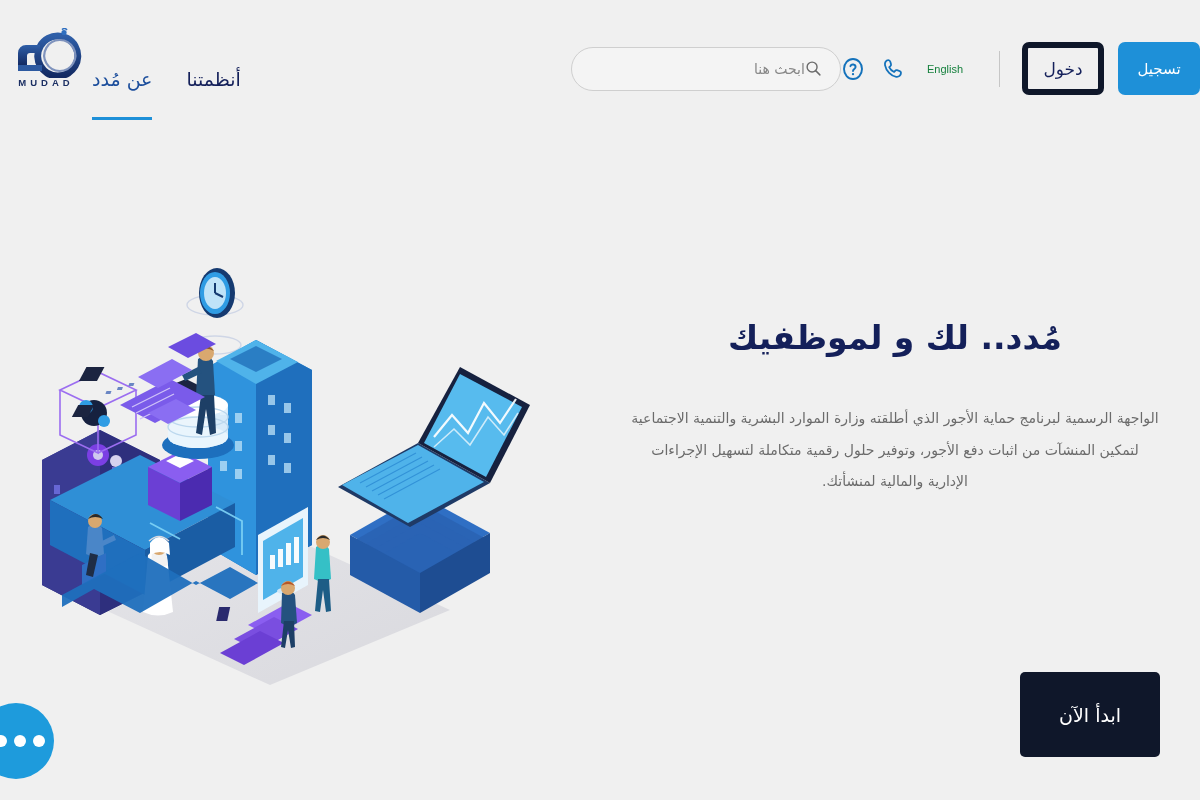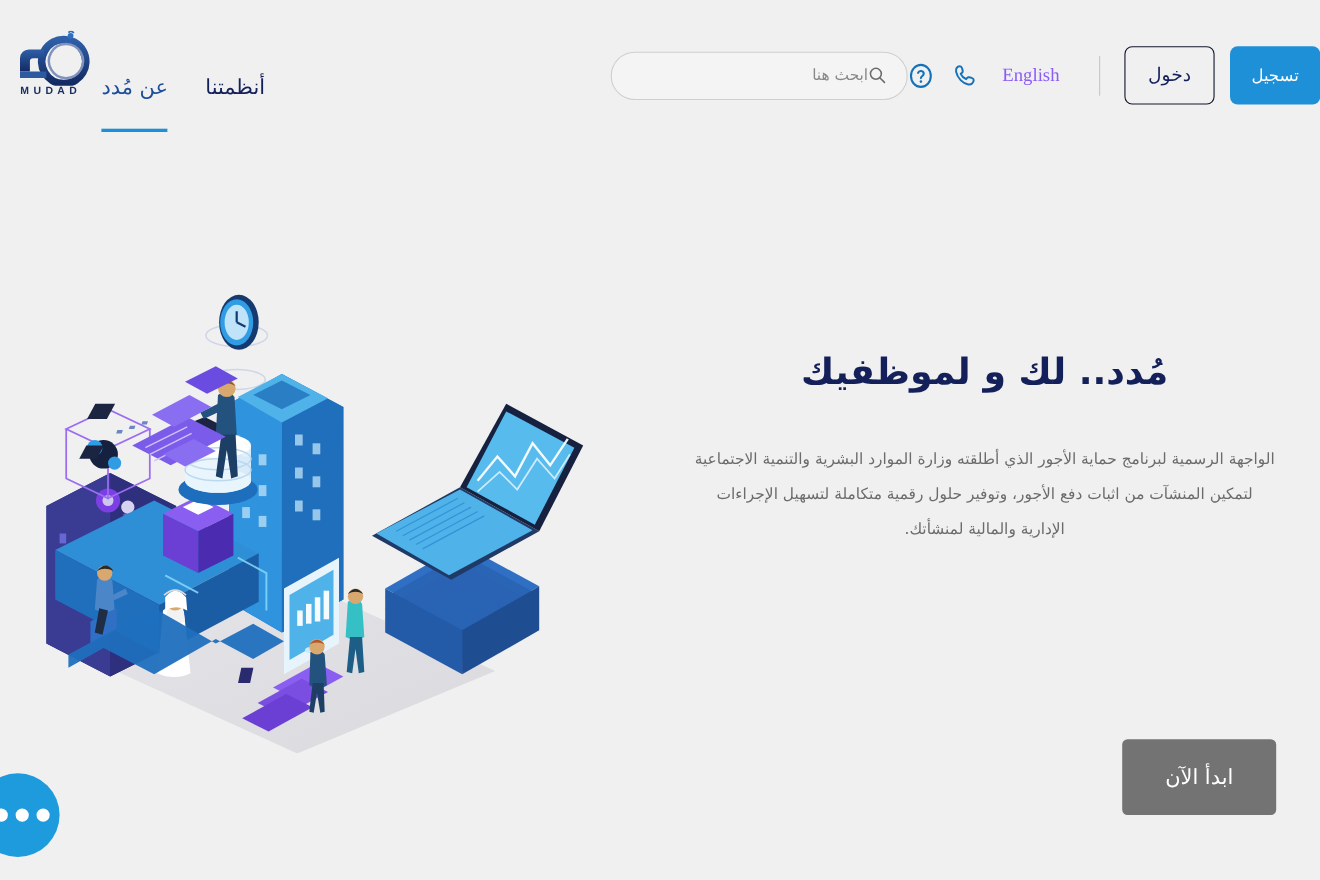--- a/index.html
+++ b/index.html
@@ -68,34 +68,34 @@
     font-size: 14px; color: #555; text-align: right;
     font-family: "DejaVu Sans", sans-serif;
   }
   .search-input::placeholder { color: #888; }
   .icon-group {
     display: flex; flex-direction: row-reverse; align-items: center;
     gap: 16px; margin-right: 22px;
   }
   .icon-btn { width: 24px; height: 24px; cursor: pointer; display: block; }
   .lang-link {
-    font-size: 17px; color: #8b5cf6; cursor: pointer;
-    margin-right: 18px; font-family: Liberation Serif, serif;
+    font-size: 11px; color: #15803d; cursor: pointer;
+    margin-right: 18px; font-family: Liberation Sans, sans-serif;
   }
   .divider {
     width: 1px; height: 36px; background: #c6c6c6;
     margin: 0 22px 0 18px;
   }
   .auth-group {
     display: flex; flex-direction: row-reverse; align-items: center; gap: 14px;
   }
   .btn-login {
     width: 82px; height: 53px;
     background: #f0f0f0;
-    border: 1px solid #0f172a;
+    border: 6px solid #0f172a;
     border-radius: 7px;
     color: #14205a; font-size: 17px; cursor: pointer;
     font-family: "DejaVu Sans", sans-serif;
   }
   .btn-register {
     width: 82px; height: 53px;
     background: #1e90d8; border: none; border-radius: 7px;
     color: #ffffff; font-size: 15px; cursor: pointer;
     font-family: "DejaVu Sans", sans-serif;
   }
@@ -109,22 +109,22 @@
     font-size: 33px; font-weight: 700; color: #14205a;
     letter-spacing: 0px; margin-bottom: 46px;
     font-family: "DejaVu Sans", sans-serif;
   }
   .hero-desc {
     font-size: 14px; line-height: 2.25; color: #6b6b6b;
     font-family: "DejaVu Sans", sans-serif;
   }
   .cta {
     position: absolute; top: 672px; right: 40px;
-    width: 140px; height: 69px;
-    background: #737373; border: none; border-radius: 5px;
+    width: 140px; height: 85px;
+    background: #0f172a; border: none; border-radius: 5px;
     color: #ffffff; font-size: 19px; cursor: pointer;
     font-family: "DejaVu Sans", sans-serif;
   }
 
   
   .chat-widget {
     position: absolute; top: 703px; left: -22px;
     width: 76px; height: 76px; border-radius: 50%;
     background: #1e9bdc; cursor: pointer;
     display: flex; align-items: center; justify-content: center; gap: 7px;

